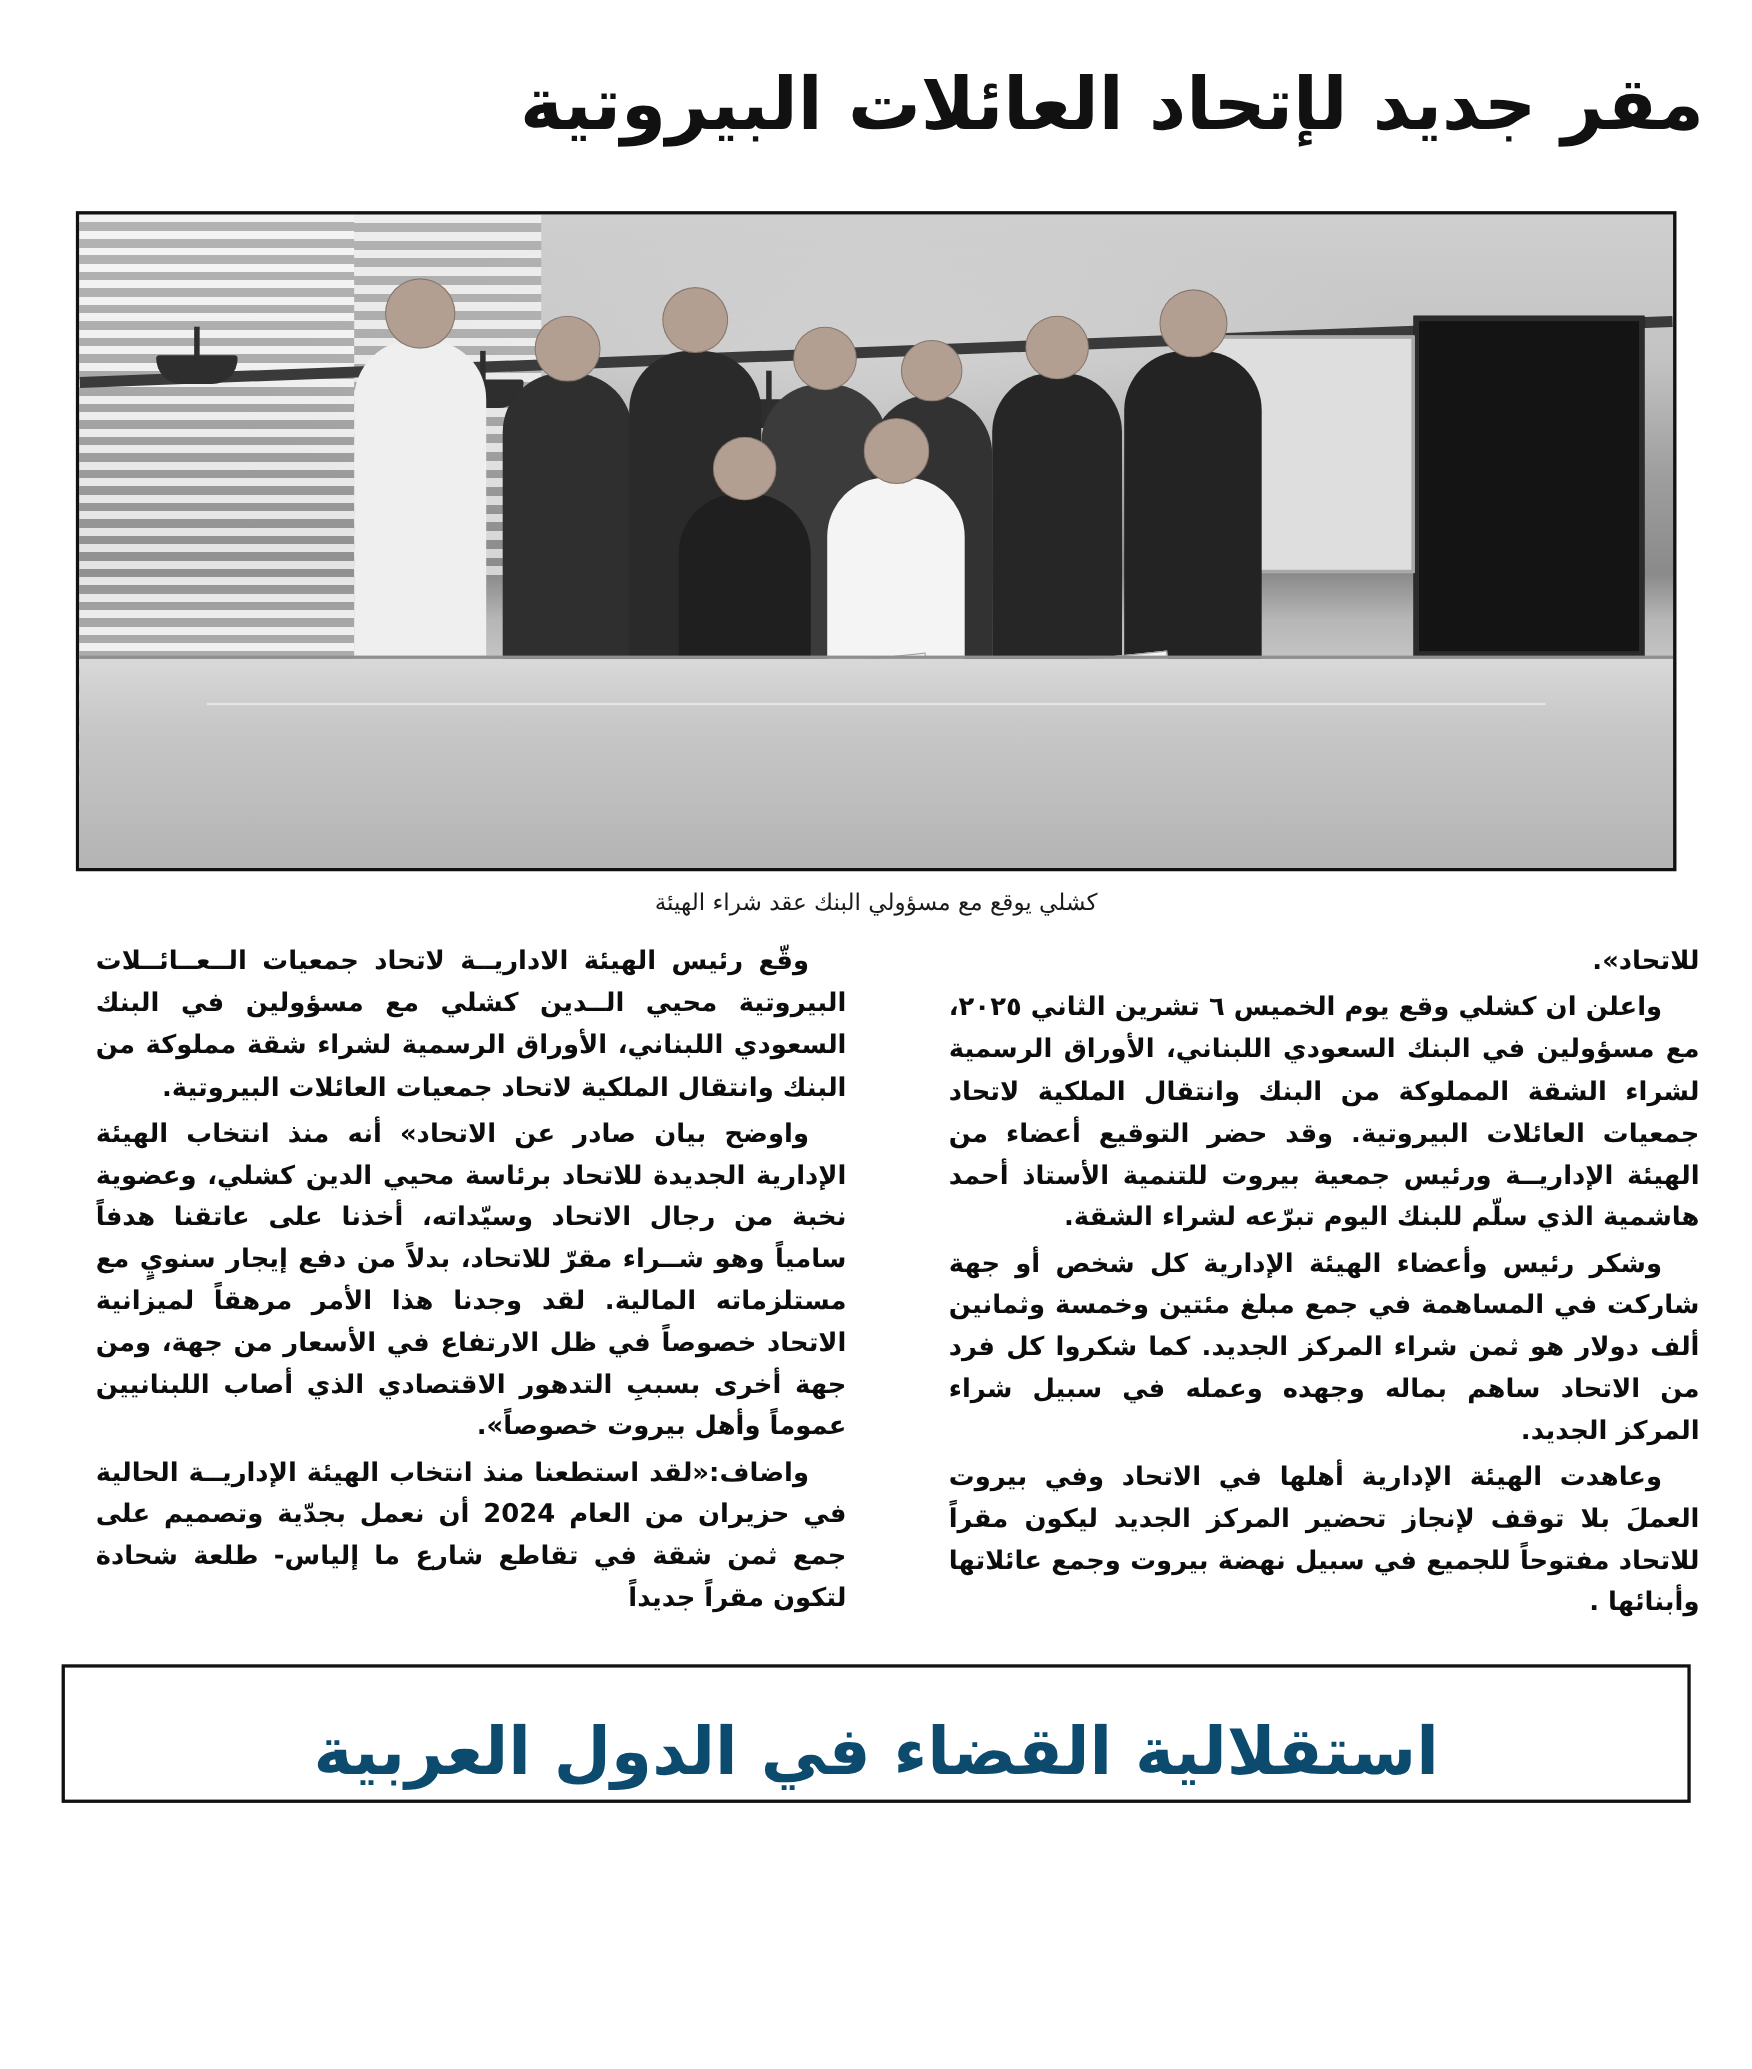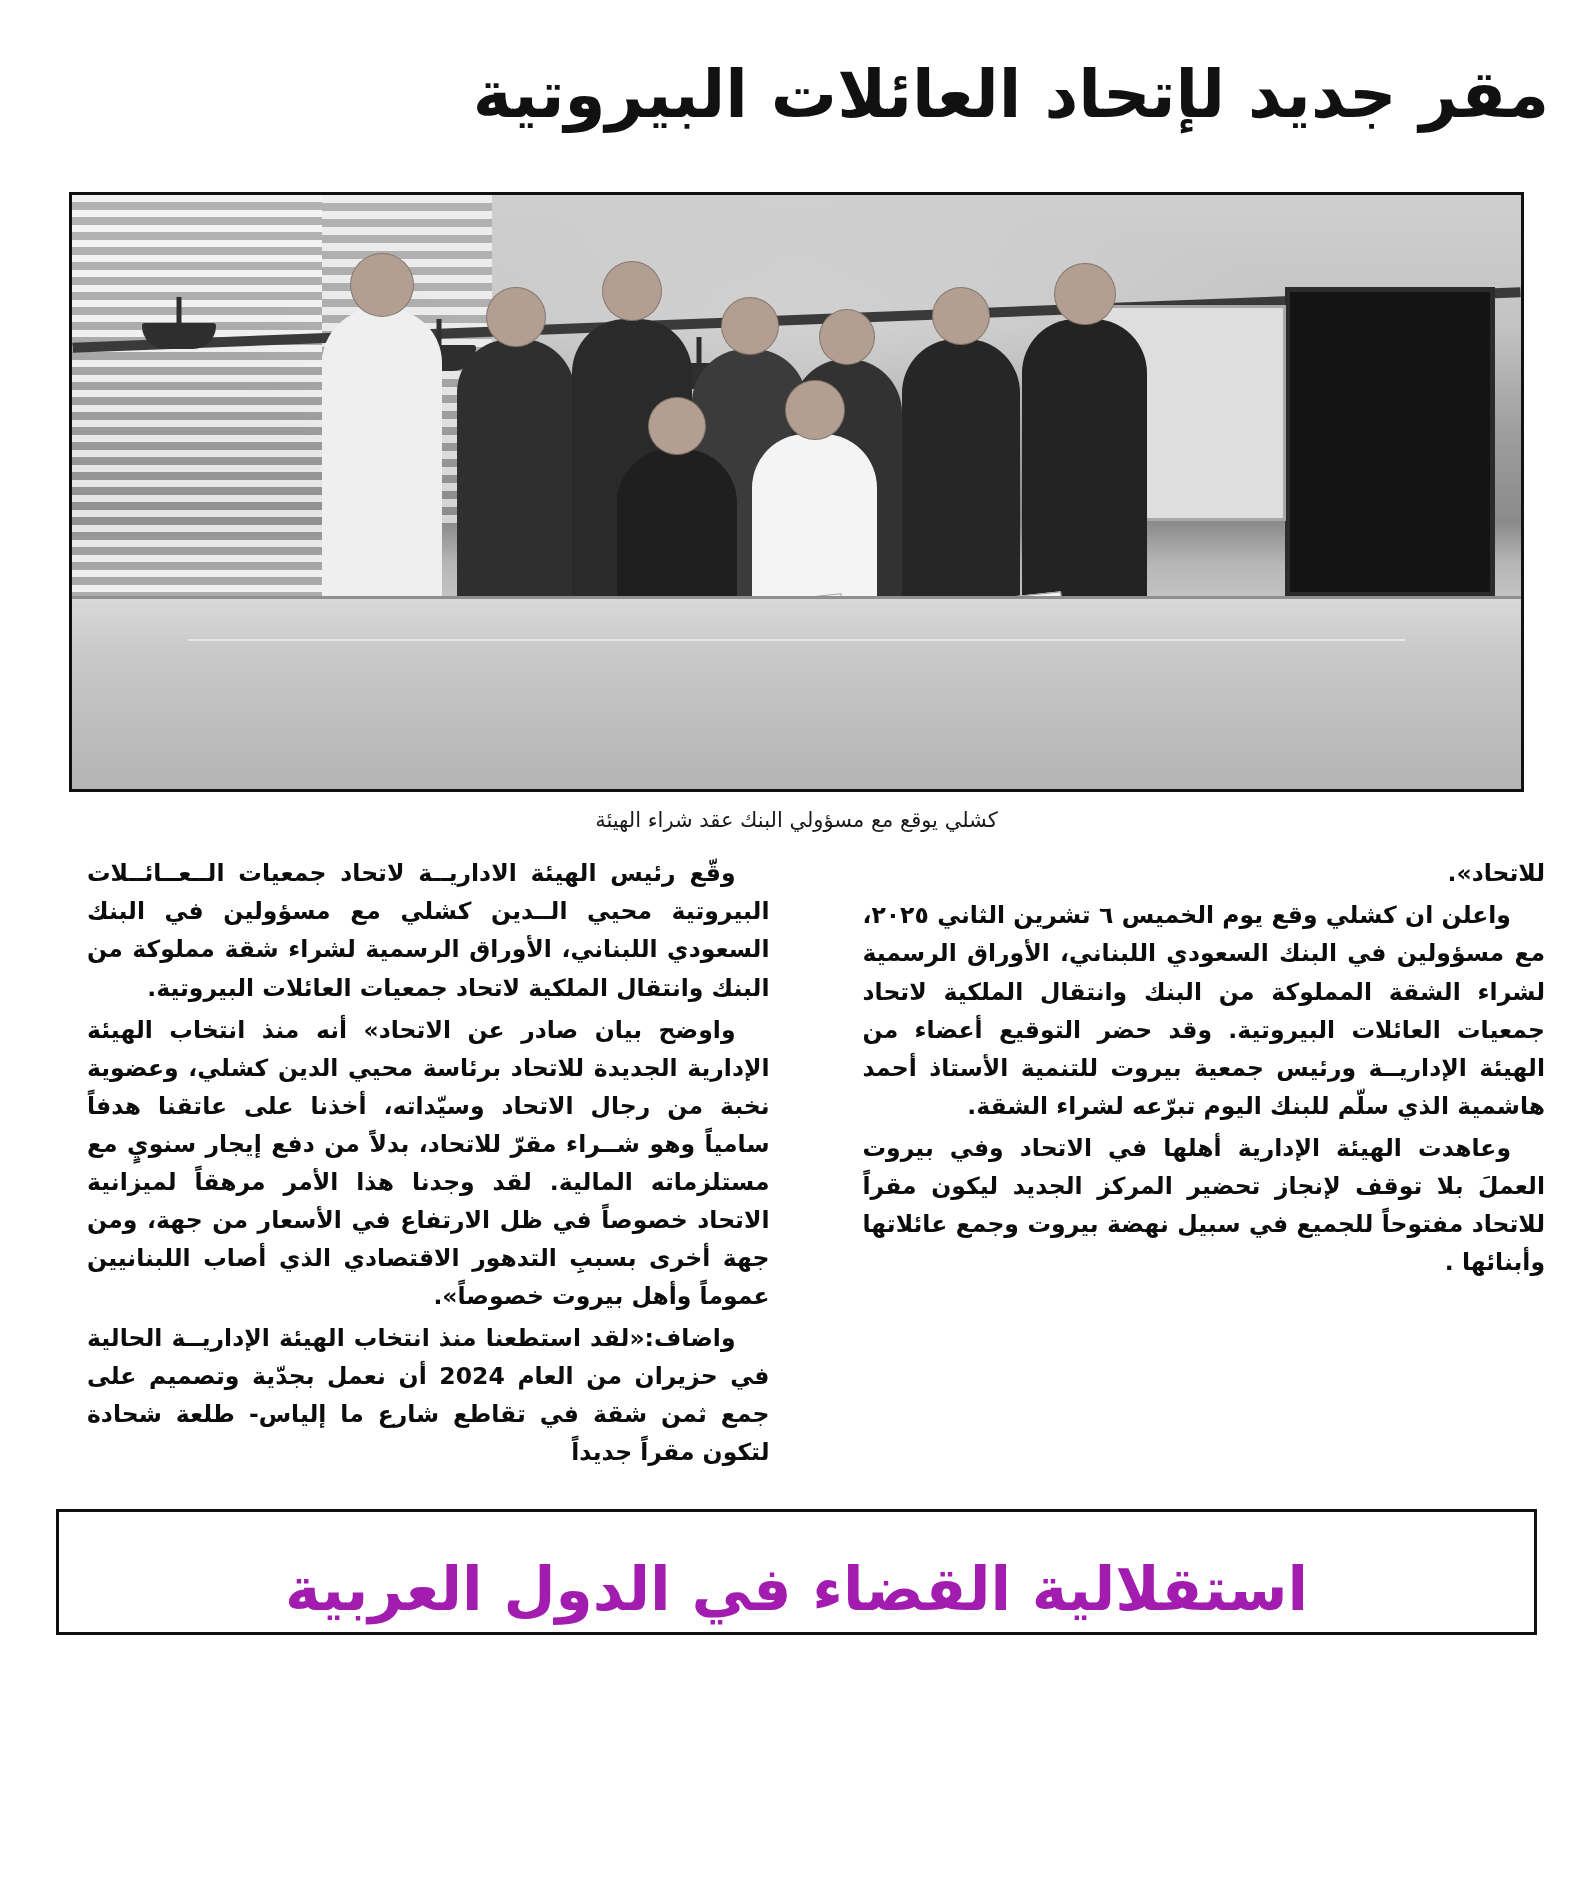--- a/index.html
+++ b/index.html
@@ -190,21 +190,21 @@
     height: 120px;
     overflow: hidden;
     position: relative;
   }
   .next-title {
     text-align: center;
     font-weight: 900;
     font-size: 60px;
     line-height: 1.1;
     padding-top: 44px;
-    color: #a21caf;
+    color: #0c4a6e;
   }
 </style>
 </head>
 <body>
 
 <div class="page">
 
   <h1 class="headline">مقر جديد لإتحاد العائلات البيروتية</h1>
 
   <div class="photo-wrap">
@@ -262,20 +262,21 @@
       <div class="table"></div>
     </div>
   </div>
 
   <div class="caption">كشلي يوقع مع مسؤولي البنك عقد شراء الهيئة</div>
 
   <div class="columns">
     <div class="col">
       <p class="noindent">للاتحاد».</p>
       <p>واعلن ان كشلي وقع يوم الخميس ٦ تشرين الثاني ٢٠٢٥، مع مسؤولين في البنك السعودي اللبناني، الأوراق الرسمية لشراء الشقة المملوكة من البنك وانتقال الملكية لاتحاد جمعيات العائلات البيروتية. وقد حضر التوقيع أعضاء من الهيئة الإداريــة ورئيس جمعية بيروت للتنمية الأستاذ أحمد هاشمية الذي سلّم للبنك اليوم تبرّعه لشراء الشقة.</p>
+      <p>وشكر رئيس وأعضاء الهيئة الإدارية كل شخص أو جهة شاركت في المساهمة في جمع مبلغ مئتين وخمسة وثمانين ألف دولار هو ثمن شراء المركز الجديد. كما شكروا كل فرد من الاتحاد ساهم بماله وجهده وعمله في سبيل شراء المركز الجديد.</p>
       <p>وعاهدت الهيئة الإدارية أهلها في الاتحاد وفي بيروت العملَ بلا توقف لإنجاز تحضير المركز الجديد ليكون مقراً للاتحاد مفتوحاً للجميع في سبيل نهضة بيروت وجمع عائلاتها وأبنائها .</p>
     </div>
     <div class="col">
       <p>وقّع رئيس الهيئة الاداريــة لاتحاد جمعيات الــعــائــلات البيروتية محيي الــدين كشلي مع مسؤولين في البنك السعودي اللبناني، الأوراق الرسمية لشراء شقة مملوكة من البنك وانتقال الملكية لاتحاد جمعيات العائلات البيروتية.</p>
       <p>واوضح بيان صادر عن الاتحاد» أنه منذ انتخاب الهيئة الإدارية الجديدة للاتحاد برئاسة محيي الدين كشلي، وعضوية نخبة من رجال الاتحاد وسيّداته، أخذنا على عاتقنا هدفاً سامياً وهو شــراء مقرّ للاتحاد، بدلاً من دفع إيجار سنويٍ مع مستلزماته المالية. لقد وجدنا هذا الأمر مرهقاً لميزانية الاتحاد خصوصاً في ظل الارتفاع في الأسعار من جهة، ومن جهة أخرى بسببِ التدهور الاقتصادي الذي أصاب اللبنانيين عموماً وأهل بيروت خصوصاً».</p>
       <p>واضاف:«لقد استطعنا منذ انتخاب الهيئة الإداريــة الحالية في حزيران من العام 2024 أن نعمل بجدّية وتصميم على جمع ثمن شقة في تقاطع شارع ما إلياس- طلعة شحادة لتكون مقراً جديداً</p>
     </div>
   </div>
 
   <div class="next-box">

